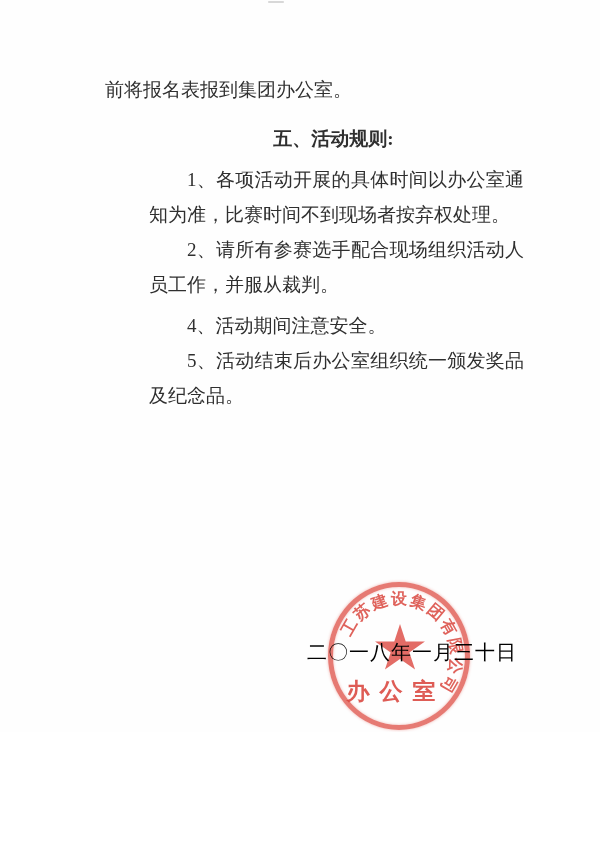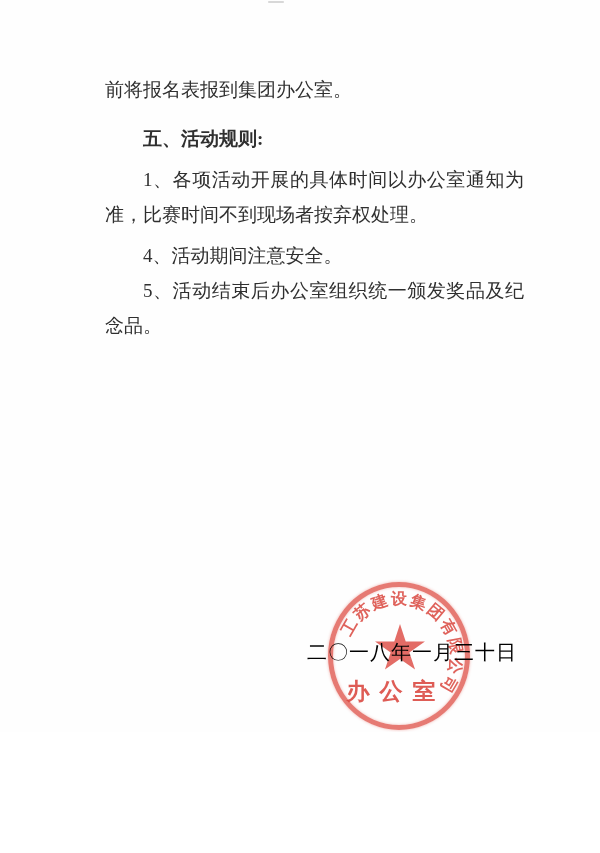--- a/index.html
+++ b/index.html
@@ -18,23 +18,23 @@
   .body-text{
     position:absolute;left:105px;top:72px;width:419px;
     font-size:19px;line-height:35px;
     text-align:justify;
   }
   .body-text p{margin:0;}
   .body-text p.heading{
     font-weight:bold;
     text-indent:2em;
     margin-top:14px;margin-bottom:6px;
-    text-align:left;
+    text-align:center;
   }
-  .body-text p.rule{text-indent:2em;}
+  .body-text p.rule{text-indent:2em;margin-left:44px;}
   .body-text p.rule.gap{margin-top:6px;}
 
   
   .seal{
     position:absolute;left:328px;top:582px;width:142px;height:148px;
     z-index:1;
   }
   .seal-ring{
     position:absolute;inset:0;border-radius:50%;
     border:5px solid rgba(223,84,76,.78);
@@ -74,20 +74,21 @@
 <body>
 
 <div class="page">
 
   <div class="scan-smudge"></div>
 
   <div class="body-text">
     <p class="cont">前将报名表报到集团办公室。</p>
     <p class="heading">五、活动规则:</p>
     <p class="rule">1、各项活动开展的具体时间以办公室通知为准，比赛时间不到现场者按弃权处理。</p>
+    <p class="rule">2、请所有参赛选手配合现场组织活动人员工作，并服从裁判。</p>
     <p class="rule gap">4、活动期间注意安全。</p>
     <p class="rule">5、活动结束后办公室组织统一颁发奖品及纪念品。</p>
   </div>
 
   <div class="seal">
     <div class="seal-ring"></div>
     <div class="seal-arc" id="seal-arc">
         <span style="transform: rotate(-60deg) translate(0px, -57px);">工</span>
         <span style="transform: rotate(-40deg) translate(0px, -57px);">苏</span>
         <span style="transform: rotate(-20deg) translate(0px, -57px);">建</span>

